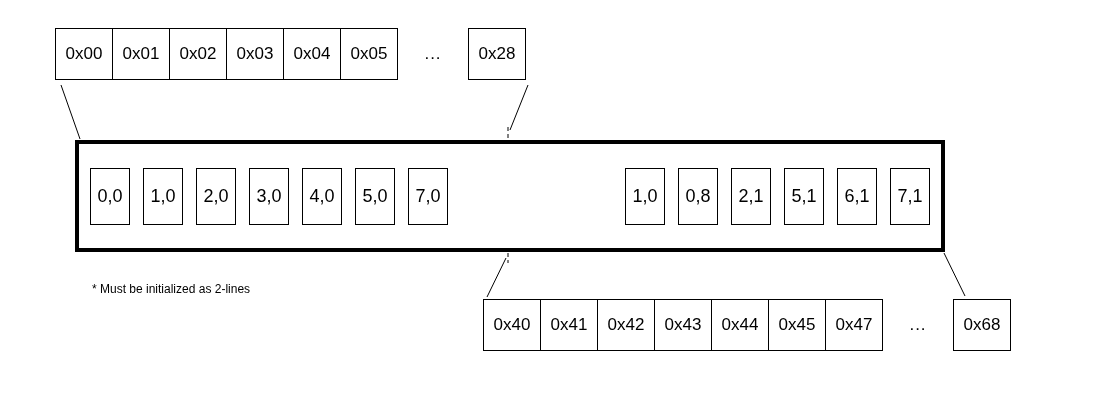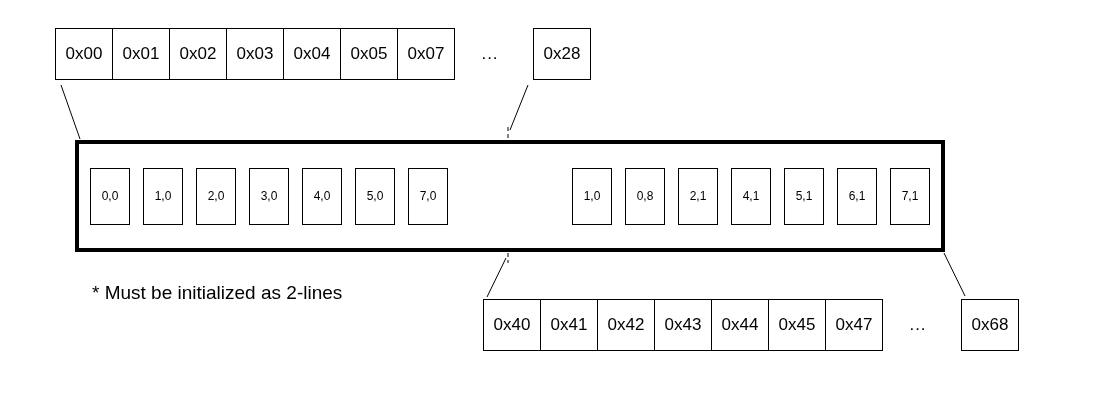--- a/index.html
+++ b/index.html
@@ -48,21 +48,21 @@
   }
   .joined .hex-cell:first-child { margin-left: 0; }
   .ellipsis {
     width: 70px;
     display: flex;
     align-items: center;
     justify-content: center;
     font-size: 17px;
     letter-spacing: 1px;
   }
-  .hex-cell.single { margin-left: 8px; }
+  .hex-cell.single { margin-left: 0; }
   
   .display-frame {
     position: absolute;
     left: 75px;
     top: 140px;
     width: 870px;
     height: 112px;
     box-sizing: border-box;
     border: 4px solid #000;
     background: #fff;
@@ -77,44 +77,43 @@
   }
   .coord-cell {
     box-sizing: border-box;
     width: 40px;
     height: 57px;
     border: 1px solid #000;
     background: #fff;
     display: flex;
     align-items: center;
     justify-content: center;
-    font-size: 12px;
+    font-size: 18px;
   }
   
   .footnote {
     position: absolute;
     left: 92px;
     top: 282px;
-    font-size: 19px;
+    font-size: 12px;
   }
 </style>
 </head>
 <body>
 
 <div class="diagram">
 
   <div class="mem-row top">
     <div class="joined">
         <div class="hex-cell">0x00</div>
         <div class="hex-cell">0x01</div>
         <div class="hex-cell">0x02</div>
         <div class="hex-cell">0x03</div>
         <div class="hex-cell">0x04</div>
         <div class="hex-cell">0x05</div>
-        <div class="hex-cell">0x07</div>
       </div>
     <div class="ellipsis">...</div>
     <div class="hex-cell single">0x28</div>
   </div>
 
   <svg class="overlay" viewBox="0 0 1113 400">
     <line x1="61" y1="85" x2="80" y2="139" stroke="#000" stroke-width="1"></line>
     <line x1="528" y1="85" x2="510" y2="130" stroke="#000" stroke-width="1"></line>
     <line x1="508" y1="127" x2="508" y2="263" stroke="#000" stroke-width="1" stroke-dasharray="4,3"></line>
     <line x1="506" y1="258" x2="487" y2="297" stroke="#000" stroke-width="1"></line>
@@ -128,21 +127,20 @@
         <div class="coord-cell">2,0</div>
         <div class="coord-cell">3,0</div>
         <div class="coord-cell">4,0</div>
         <div class="coord-cell">5,0</div>
         <div class="coord-cell">7,0</div>
       </div>
     <div class="seg">
         <div class="coord-cell">1,0</div>
         <div class="coord-cell">0,8</div>
         <div class="coord-cell">2,1</div>
-        <div class="coord-cell">4,1</div>
         <div class="coord-cell">5,1</div>
         <div class="coord-cell">6,1</div>
         <div class="coord-cell">7,1</div>
       </div>
   </div>
 
   <div class="footnote">* Must be initialized as 2-lines</div>
 
   <div class="mem-row bottom">
     <div class="joined">

